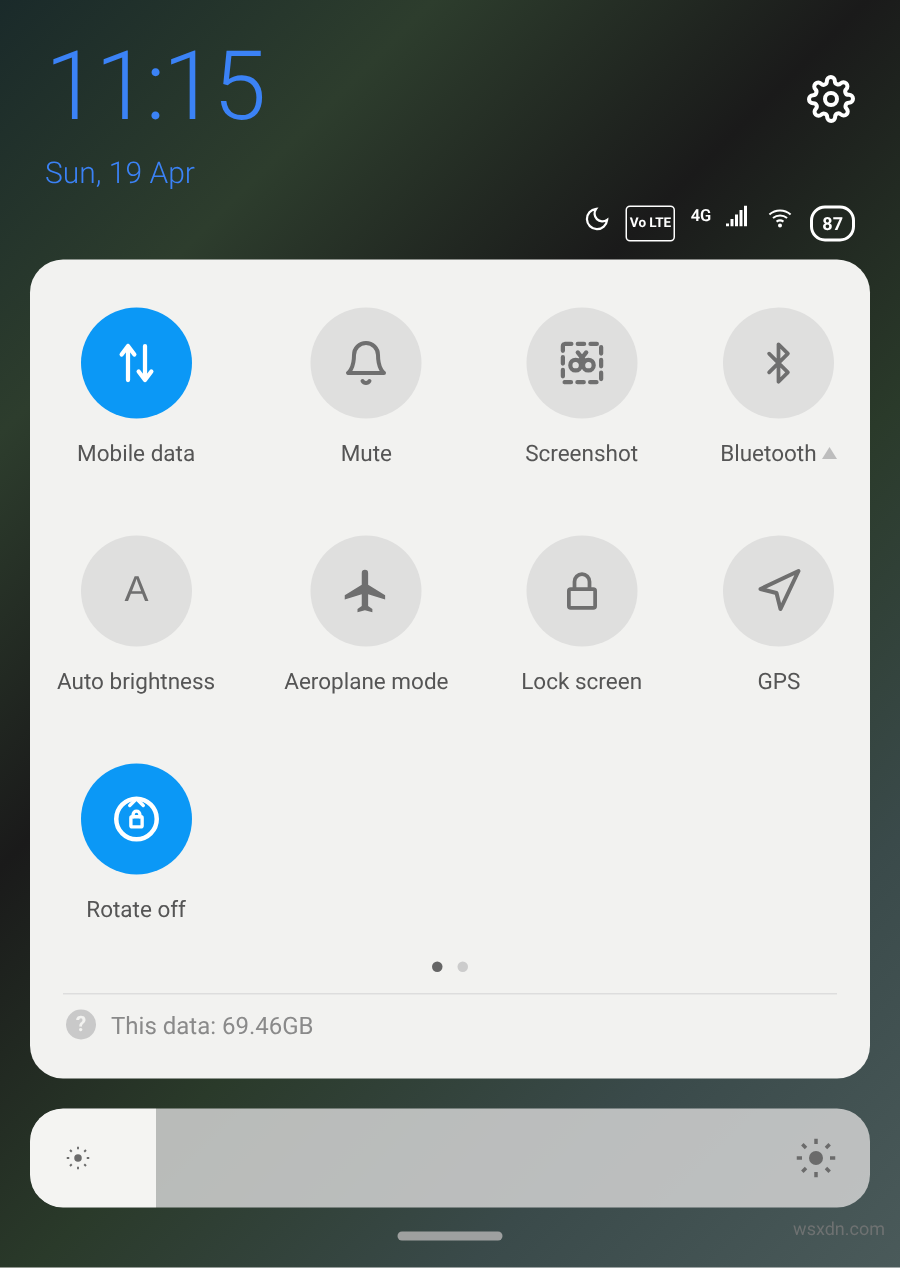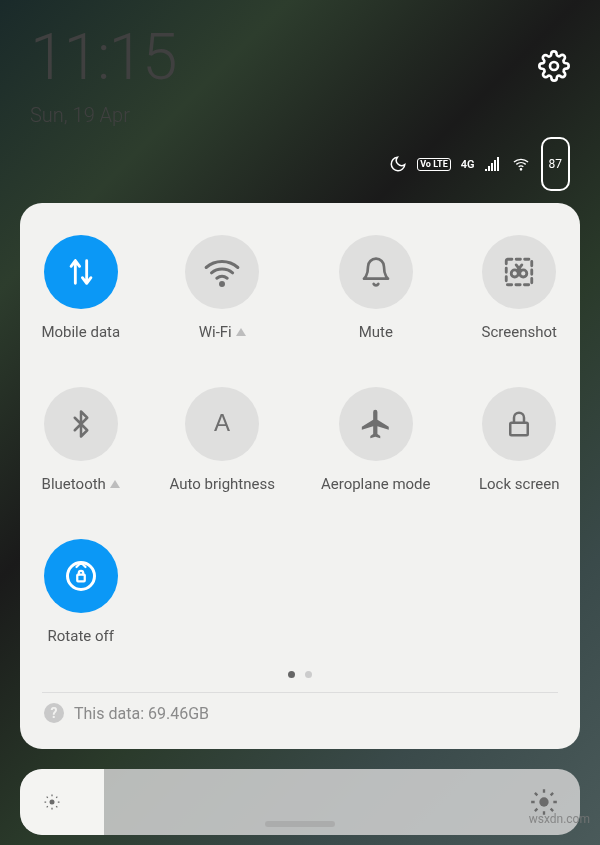--- a/index.html
+++ b/index.html
@@ -6,46 +6,45 @@
     body {
       width: 600px;
       height: 845px;
       font-family: -apple-system, BlinkMacSystemFont, "Segoe UI", Roboto, Arial, sans-serif;
       background: linear-gradient(135deg, #1a2a2a 0%, #2d3d2d 20%, #1a1a1a 40%, #2a3a2a 60%, #3a4a4a 80%, #4a5a5a 100%);
       position: relative;
       overflow: hidden;
     }
     .status-bar {
       padding: 20px 30px 10px 30px;
-      color: #404040;
+      color: #3b82f6;
       display: flex;
       align-items: flex-start;
       justify-content: space-between;
     }
     .time-block { display: flex; flex-direction: column; }
     .clock { font-size: 64px; font-weight: 300; letter-spacing: -2px; }
     .date { font-size: 20px; font-weight: 300; margin-top: 8px; }
     .settings-gear { margin-top: 30px; }
     .indicator-row {
       display: flex;
       gap: 10px;
-      align-items: center;
       justify-content: flex-end;
       padding: 0 30px 12px 30px;
       color: #fff;
       font-size: 13px;
     }
     .battery-pill {
       display: inline-flex;
       align-items: center;
       border: 2px solid #fff;
       border-radius: 10px;
-      padding: 18px 6px;
+      padding: 3px 6px;
       font-size: 12px;
-      font-weight: 400;
+      font-weight: 700;
     }
     .volte-badge {
       display: inline-flex; align-items: center; justify-content: center;
       border: 1px solid #fff; border-radius: 3px;
       font-size: 9px; font-weight: 700; padding: 1px 2px; line-height: 1;
     }
     .qs-panel {
       background: #f2f2f0;
       border-radius: 22px;
       margin: 0 20px;
@@ -200,36 +199,20 @@
             </svg>
           </span>
         </div>
         <div class="tile-label">
           <span>Mobile data</span>
         </div>
       </div>
       <div class="tile">
         <div class="tile-circle">
           <span>
-            <svg width="36" height="36" viewBox="0 0 24 24" stroke="#6f6f6f" stroke-width="2" fill="none" stroke-linecap="round" stroke-linejoin="round">
-              <path d="M5 12.55a11 11 0 0 1 14.08 0"></path>
-              <path d="M1.42 9a16 16 0 0 1 21.16 0"></path>
-              <path d="M8.53 16.11a6 6 0 0 1 6.95 0"></path>
-              <circle cx="12" cy="20" r="1" fill="#6f6f6f"></circle>
-            </svg>
-          </span>
-        </div>
-        <div class="tile-label">
-          <span>Wi-Fi</span>
-          <span class="caret"></span>
-        </div>
-      </div>
-      <div class="tile">
-        <div class="tile-circle">
-          <span>
             <svg width="32" height="32" viewBox="0 0 24 24" stroke="#6f6f6f" stroke-width="2" fill="none" stroke-linecap="round" stroke-linejoin="round">
               <path d="M18 8a6 6 0 0 0-12 0c0 7-3 9-3 9h18s-3-2-3-9"></path>
               <path d="M13.73 21a2 2 0 0 1-3.46 0"></path>
             </svg>
           </span>
         </div>
         <div class="tile-label">
           <span>Mute</span>
         </div>
       </div>
@@ -290,20 +273,32 @@
         <div class="tile-circle">
           <span>
             <svg width="30" height="32" viewBox="0 0 24 24" stroke="#6f6f6f" stroke-width="2" fill="none" stroke-linecap="round" stroke-linejoin="round">
               <rect x="5" y="11" width="14" height="10" rx="1"></rect>
               <path d="M8 11 V7 a4 4 0 0 1 8 0 v4"></path>
             </svg>
           </span>
         </div>
         <div class="tile-label">
           <span>Lock screen</span>
+        </div>
+      </div>
+      <div class="tile">
+        <div class="tile-circle">
+          <span>
+            <svg width="32" height="32" viewBox="0 0 24 24" stroke="#6f6f6f" stroke-width="2" fill="none" stroke-linecap="round" stroke-linejoin="round">
+              <path d="M3 11 L22 2 L13 21 L11 13 Z"></path>
+            </svg>
+          </span>
+        </div>
+        <div class="tile-label">
+          <span>GPS</span>
         </div>
       </div>
       <div class="tile">
         <div class="tile-circle active">
           <span>
             <svg width="36" height="36" viewBox="0 0 24 24" stroke="#fff" stroke-width="2" fill="none" stroke-linecap="round" stroke-linejoin="round">
               <circle cx="12" cy="12" r="9"></circle>
               <path d="M12 3 L9 6 M12 3 L15 6" stroke-width="1.5"></path>
               <rect x="9.5" y="11" width="5" height="4.5" rx="0.5" stroke-width="1.5"></rect>
               <path d="M10.5 11 v-1 a1.5 1.5 0 0 1 3 0 v1" stroke-width="1.5"></path>

